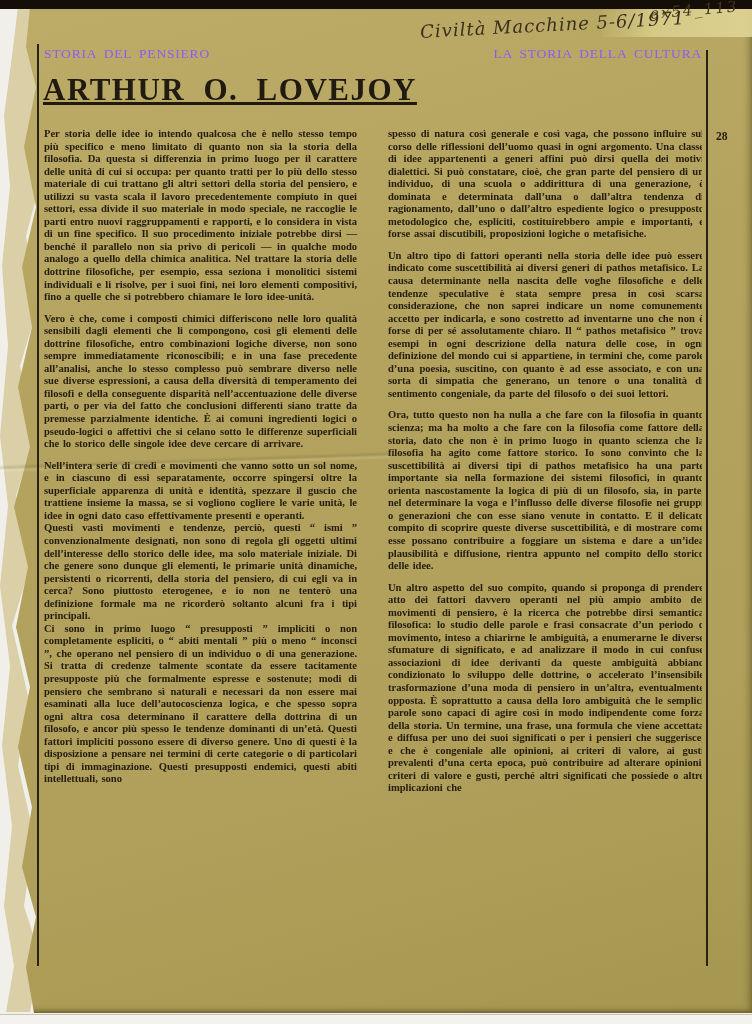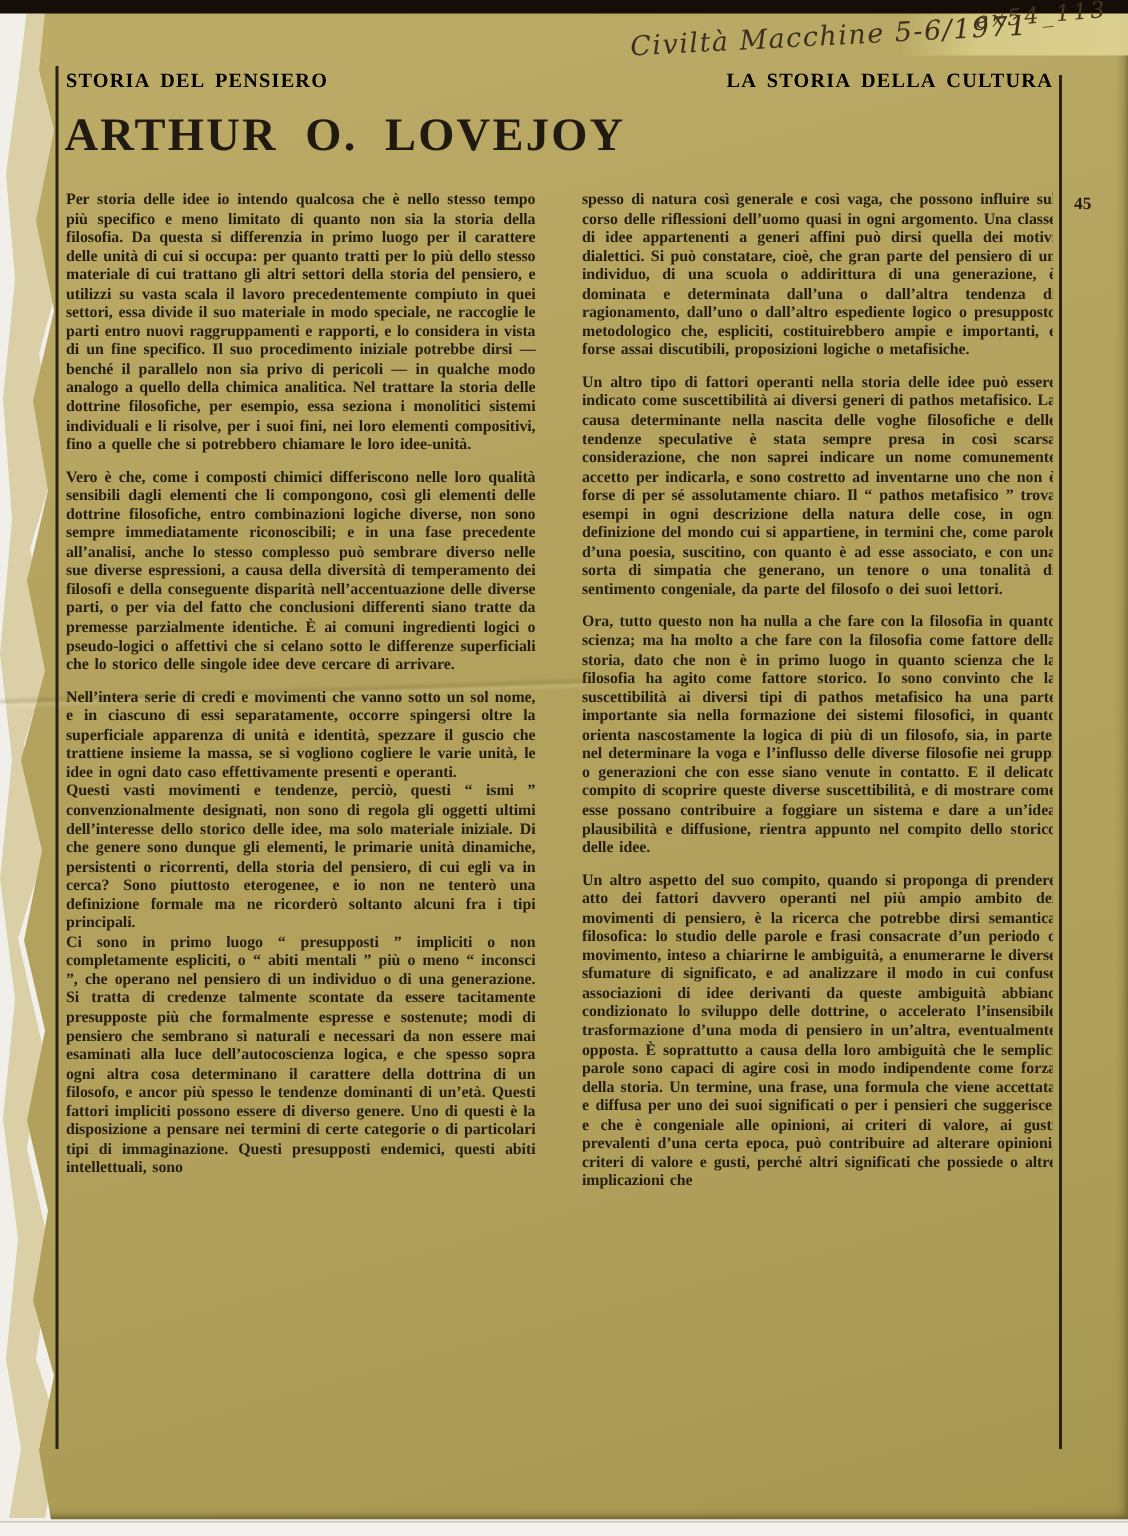--- a/index.html
+++ b/index.html
@@ -43,24 +43,24 @@
   .hand-title{left:420px;top:14px;font-size:18px;transform:rotate(-3deg);letter-spacing:1px;}
   .hand-code{left:650px;top:1px;font-size:15px;transform:rotate(-5deg);letter-spacing:2px;color:#45371f;}
 
   
   .rule-v{position:absolute;width:2px;background:#2a2212;}
   .rule-left{left:37px;top:44px;height:922px;}
   .rule-right{left:706px;top:50px;height:916px;}
 
   
   .kicker-row{position:absolute;left:44px;top:46px;width:658px;display:flex;justify-content:space-between;}
-  .kicker{font-size:13.5px;font-weight:bold;color:#000000;letter-spacing:.8px;word-spacing:3px;}
+  .kicker{font-size:13.5px;font-weight:normal;color:#8b5cf6;letter-spacing:.8px;word-spacing:3px;}
   .headline{
     position:absolute;left:43px;top:72px;font-size:31px;font-weight:bold;color:#211a10;
-    letter-spacing:1.5px;word-spacing:9px;
+    letter-spacing:1.5px;word-spacing:9px;text-decoration:underline;
   }
   .page-num{position:absolute;left:716px;top:130px;font-size:11.5px;font-weight:bold;color:#241c10;}
 
   
   .columns{
     position:absolute;left:44px;top:128px;width:658px;height:842px;
     display:flex;gap:31px;overflow:hidden;
   }
   .col{width:313px;flex:0 0 313px;}
   .para{
@@ -84,21 +84,21 @@
 
 <div class="rule-v rule-left"></div>
 <div class="rule-v rule-right"></div>
 
 <div class="kicker-row">
   <span class="kicker">STORIA DEL PENSIERO</span>
   <span class="kicker">LA STORIA DELLA CULTURA</span>
 </div>
 
 <div class="headline">ARTHUR O. LOVEJOY</div>
-<div class="page-num">45</div>
+<div class="page-num">28</div>
 
 <div class="columns">
   <div class="col">
       <p class="para">Per storia delle idee io intendo qualcosa che è nello stesso tempo più specifico e meno limitato di quanto non sia la storia della filosofia. Da questa si differenzia in primo luogo per il carattere delle unità di cui si occupa: per quanto tratti per lo più dello stesso materiale di cui trattano gli altri settori della storia del pensiero, e utilizzi su vasta scala il lavoro precedentemente compiuto in quei settori, essa divide il suo materiale in modo speciale, ne raccoglie le parti entro nuovi raggruppamenti e rapporti, e lo considera in vista di un fine specifico. Il suo procedimento iniziale potrebbe dirsi — benché il parallelo non sia privo di pericoli — in qualche modo analogo a quello della chimica analitica. Nel trattare la storia delle dottrine filosofiche, per esempio, essa seziona i monolitici sistemi individuali e li risolve, per i suoi fini, nei loro elementi compositivi, fino a quelle che si potrebbero chiamare le loro idee-unità.</p>
       <p class="para gap">Vero è che, come i composti chimici differiscono nelle loro qualità sensibili dagli elementi che li compongono, così gli elementi delle dottrine filosofiche, entro combinazioni logiche diverse, non sono sempre immediatamente riconoscibili; e in una fase precedente all’analisi, anche lo stesso complesso può sembrare diverso nelle sue diverse espressioni, a causa della diversità di temperamento dei filosofi e della conseguente disparità nell’accentuazione delle diverse parti, o per via del fatto che conclusioni differenti siano tratte da premesse parzialmente identiche. È ai comuni ingredienti logici o pseudo-logici o affettivi che si celano sotto le differenze superficiali che lo storico delle singole idee deve cercare di arrivare.</p>
       <p class="para gap">Nell’intera serie di credi e movimenti che vanno sotto un sol nome, e in ciascuno di essi separatamente, occorre spingersi oltre la superficiale apparenza di unità e identità, spezzare il guscio che trattiene insieme la massa, se si vogliono cogliere le varie unità, le idee in ogni dato caso effettivamente presenti e operanti.</p>
       <p class="para">Questi vasti movimenti e tendenze, perciò, questi “ ismi ” convenzionalmente designati, non sono di regola gli oggetti ultimi dell’interesse dello storico delle idee, ma solo materiale iniziale. Di che genere sono dunque gli elementi, le primarie unità dinamiche, persistenti o ricorrenti, della storia del pensiero, di cui egli va in cerca? Sono piuttosto eterogenee, e io non ne tenterò una definizione formale ma ne ricorderò soltanto alcuni fra i tipi principali.</p>
       <p class="para">Ci sono in primo luogo “ presupposti ” impliciti o non completamente espliciti, o “ abiti mentali ” più o meno “ inconsci ”, che operano nel pensiero di un individuo o di una generazione. Si tratta di credenze talmente scontate da essere tacitamente presupposte più che formalmente espresse e sostenute; modi di pensiero che sembrano sì naturali e necessari da non essere mai esaminati alla luce dell’autocoscienza logica, e che spesso sopra ogni altra cosa determinano il carattere della dottrina di un filosofo, e ancor più spesso le tendenze dominanti di un’età. Questi fattori impliciti possono essere di diverso genere. Uno di questi è la disposizione a pensare nei termini di certe categorie o di particolari tipi di immaginazione. Questi presupposti endemici, questi abiti intellettuali, sono</p>
     </div>
   <div class="col" style="flex-basis:316px;width:316px;">

